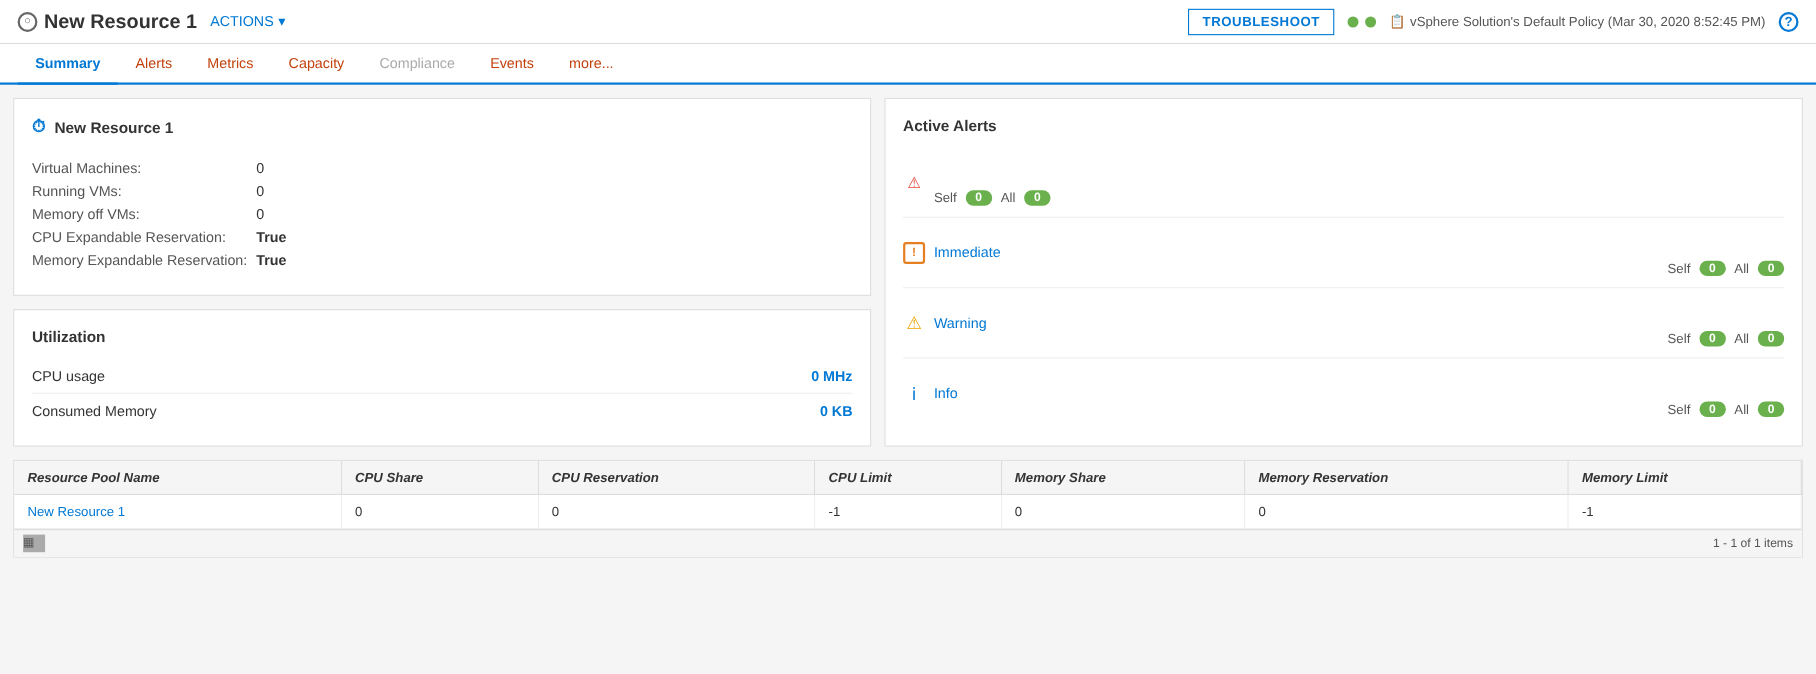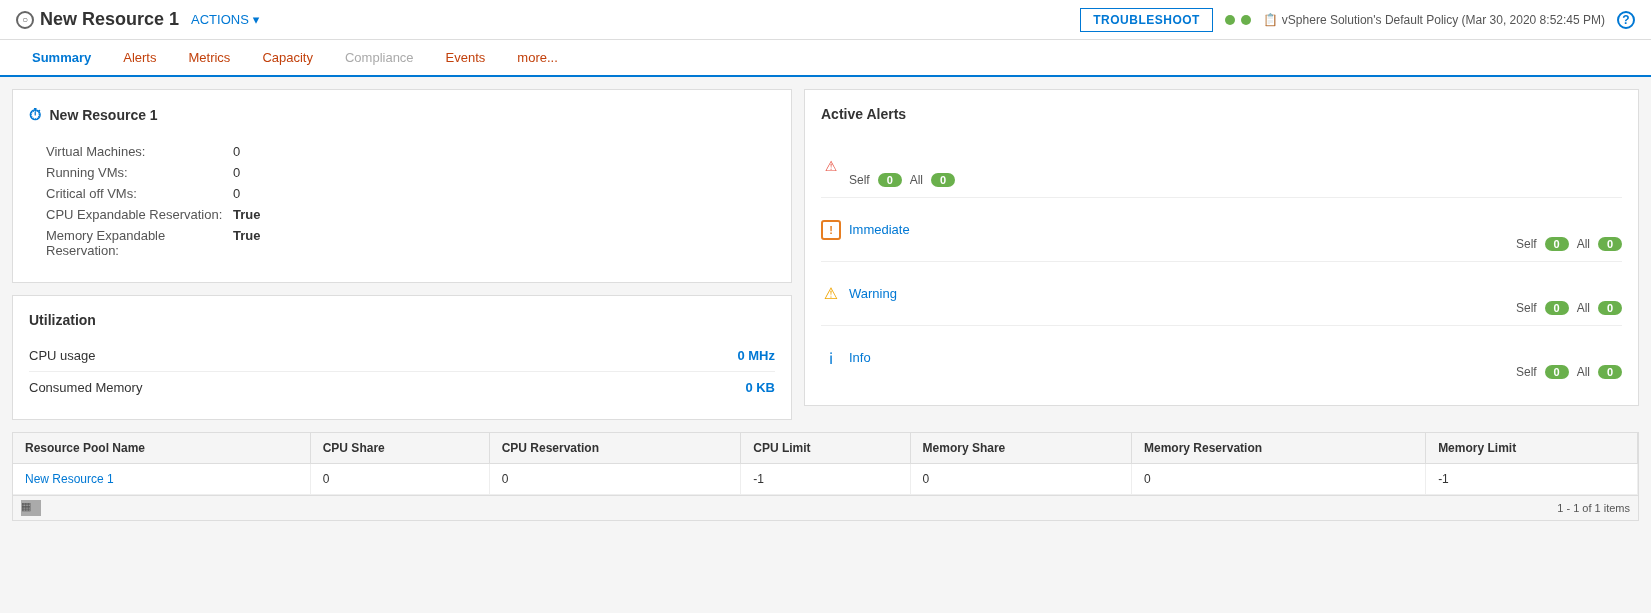--- a/index.html
+++ b/index.html
@@ -154,21 +154,20 @@
 
     
     .resource-info-grid {
       display: grid;
       grid-template-columns: 200px auto;
       gap: 6px 4px;
       padding: 8px 0;
     }
     .info-label {
       color: #555;
-      margin-left: 17px;
     }
     .info-value {
       font-weight: bold;
       color: #333;
     }
     .info-value-normal {
       color: #333;
     }
 
     
@@ -244,20 +243,21 @@
     }
     .data-table th {
       background: #f5f5f5;
       border-bottom: 1px solid #ddd;
       border-right: 1px solid #ddd;
       padding: 8px 12px;
       text-align: left;
       font-size: 12px;
       font-weight: bold;
       color: #333;
+      font-style: italic;
     }
     .data-table td {
       padding: 8px 12px;
       border-bottom: 1px solid #eee;
       border-right: 1px solid #eee;
       font-size: 12px;
       color: #333;
     }
     .table-footer {
       display: flex;
@@ -331,21 +331,21 @@
         <span style="color:#0078d4; font-size:16px;">⏱</span>
         <span>New Resource 1</span>
       </div>
       <div class="resource-info-grid">
         <span class="info-label">Virtual Machines:</span>
         <span class="info-value-normal">0</span>
 
         <span class="info-label">Running VMs:</span>
         <span class="info-value-normal">0</span>
 
-        <span class="info-label">Critical off VMs:</span>
+        <span class="info-label">Memory off VMs:</span>
         <span class="info-value-normal">0</span>
 
         <span class="info-label">CPU Expandable Reservation:</span>
         <span class="info-value">True</span>
 
         <span class="info-label">Memory Expandable Reservation:</span>
         <span class="info-value">True</span>
       </div>
     </div>
 

